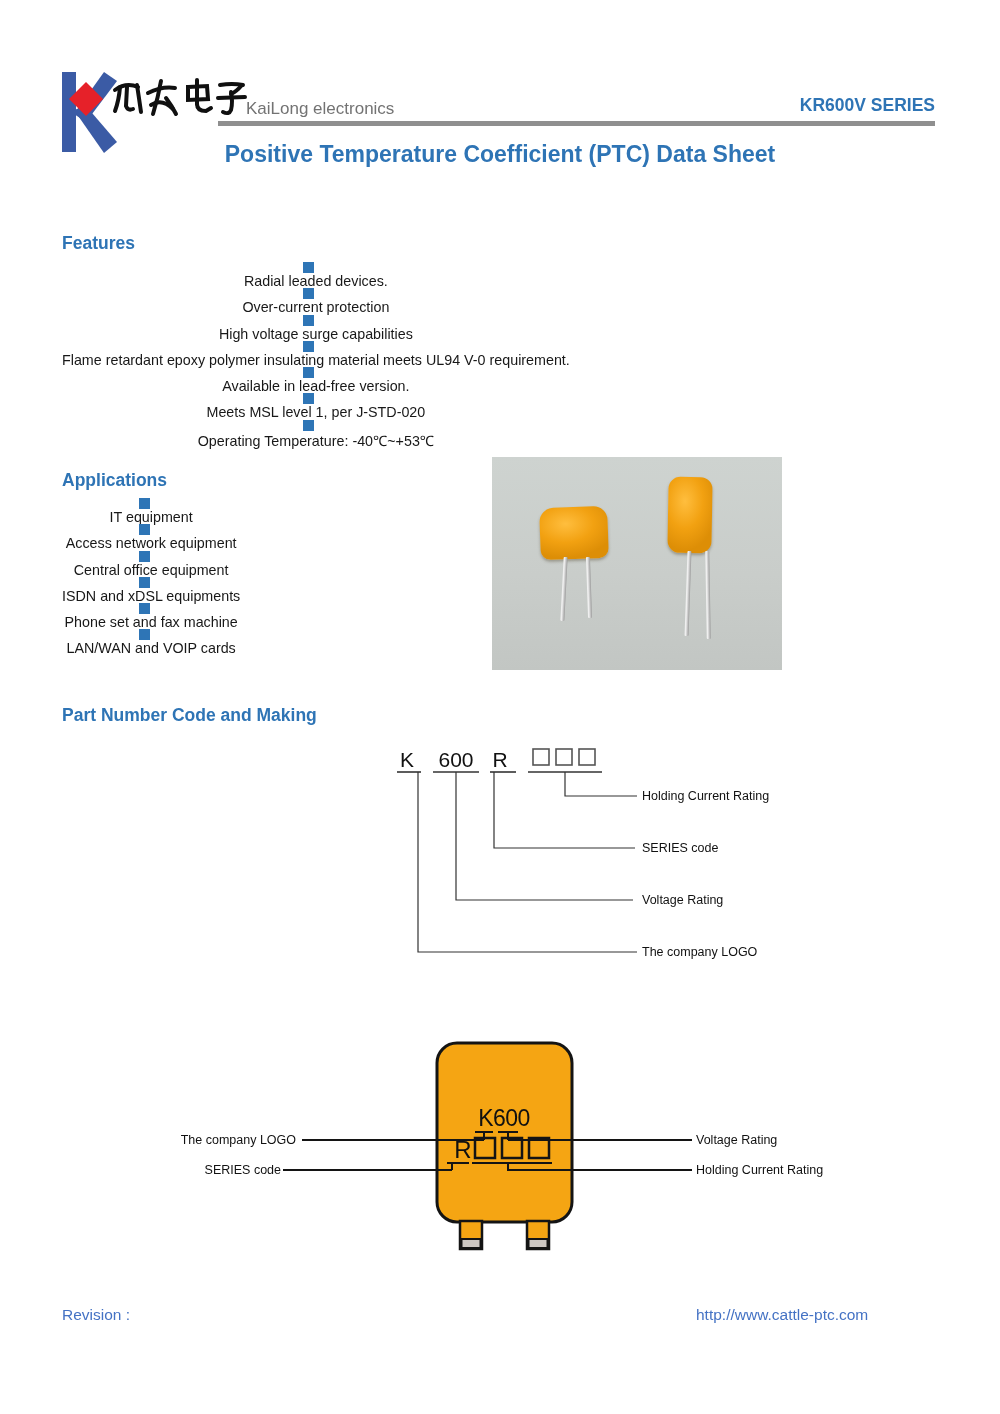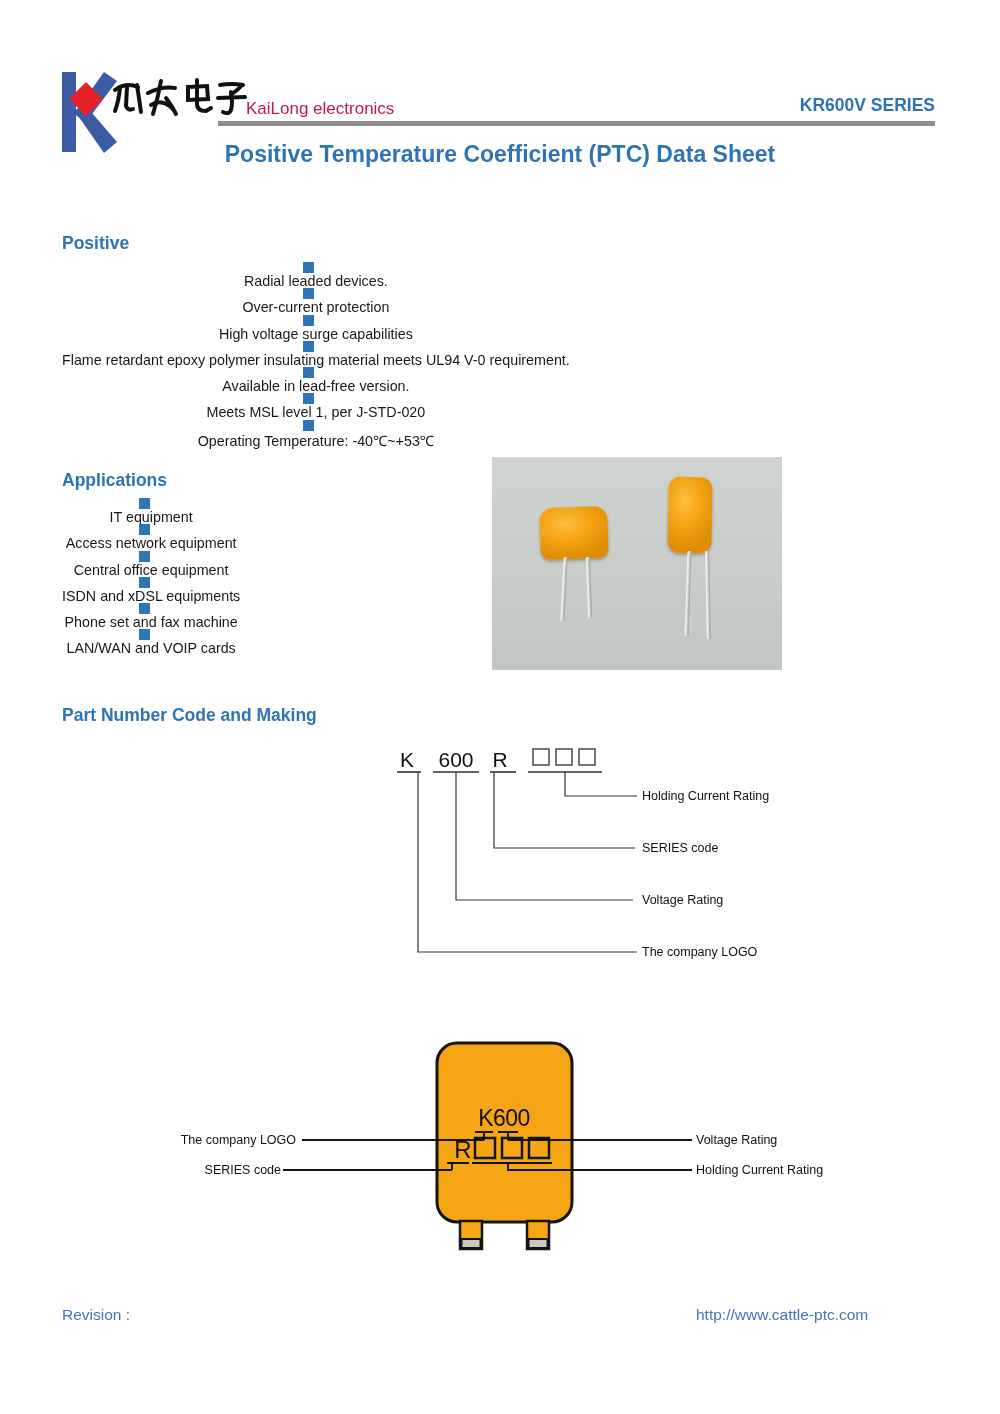--- a/index.html
+++ b/index.html
@@ -1,21 +1,21 @@
 <!DOCTYPE html>
 <html><head>
 <meta charset="utf-8">
 <style>
   html,body{margin:0;padding:0;background:#e9e9e9;}
   .page{position:relative;width:1000px;height:1414px;background:#ffffff;margin:0 auto;
         font-family:"Liberation Sans",sans-serif;overflow:hidden;color:#1f1f1f;}
   .abs{position:absolute;}
 
   
-  .company-name{left:246px;top:99px;font-size:17px;color:#be185d;}
+  .company-name{left:246px;top:99px;font-size:17px;color:#737373;}
   .series-name{right:65px;top:95px;font-size:17.5px;font-weight:bold;color:#2E74B5;}
   .rule{left:218px;top:121px;width:717px;height:5px;background:#8f8f8f;}
   .doc-title{left:0;top:141px;width:1000px;text-align:center;font-size:23px;font-weight:bold;color:#2E74B5;}
 
   
   .sec-head{font-size:17.5px;font-weight:bold;color:#2E74B5;}
   .list{display:flex;flex-direction:column;}
   .li{height:26.3px;display:flex;align-items:center;font-size:14.3px;color:#181818;flex-direction:column;}
   .bullet{width:11px;height:11px;background:#2E75B6;margin-right:14px;flex:0 0 auto;}
 
@@ -74,21 +74,21 @@
           <path d="M2,20 L29,19"></path>
       </g>
     </g>
   </svg>
 
   <div class="abs company-name">KaiLong electronics</div>
   <div class="abs series-name">KR600V SERIES</div>
   <div class="abs rule"></div>
   <div class="abs doc-title">Positive Temperature Coefficient (PTC) Data Sheet</div>
 
-  <div class="abs sec-head" style="left:62px;top:233px">Positive</div>
+  <div class="abs sec-head" style="left:62px;top:233px">Features</div>
   <div class="abs list" style="left:62px;top:262px">
     <div class="li">
         <span class="bullet"></span>
         <span>Radial leaded devices.</span>
       </div>
     <div class="li">
         <span class="bullet"></span>
         <span>Over-current protection</span>
       </div>
     <div class="li">

